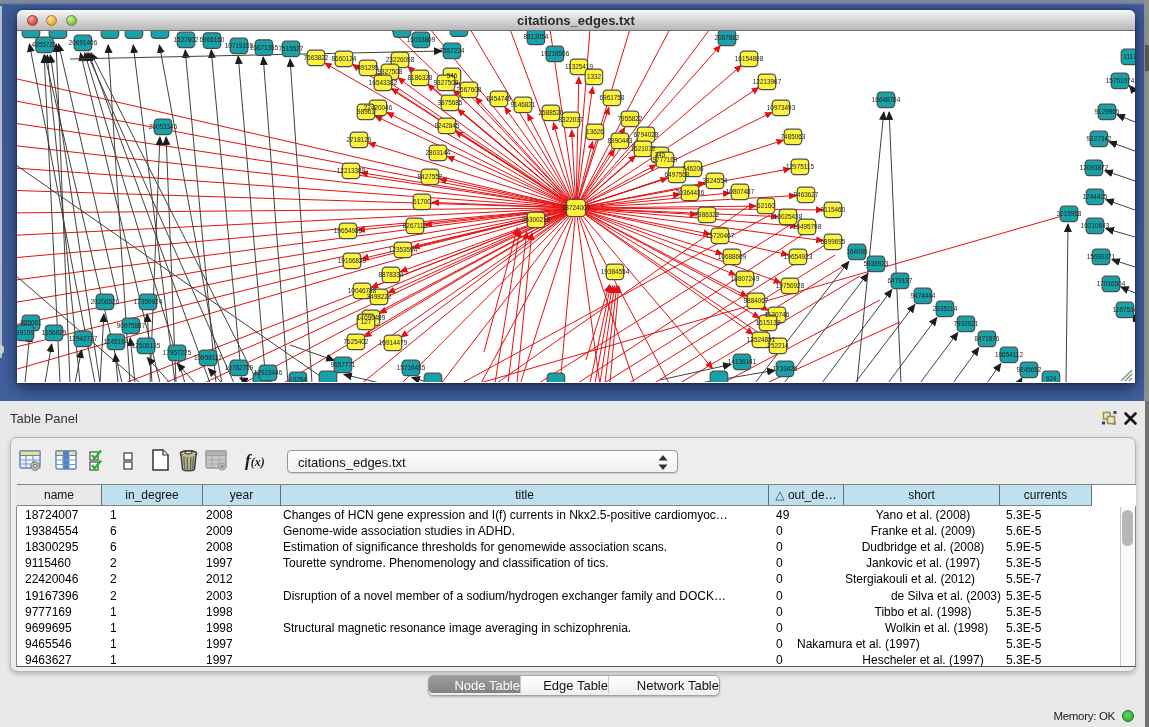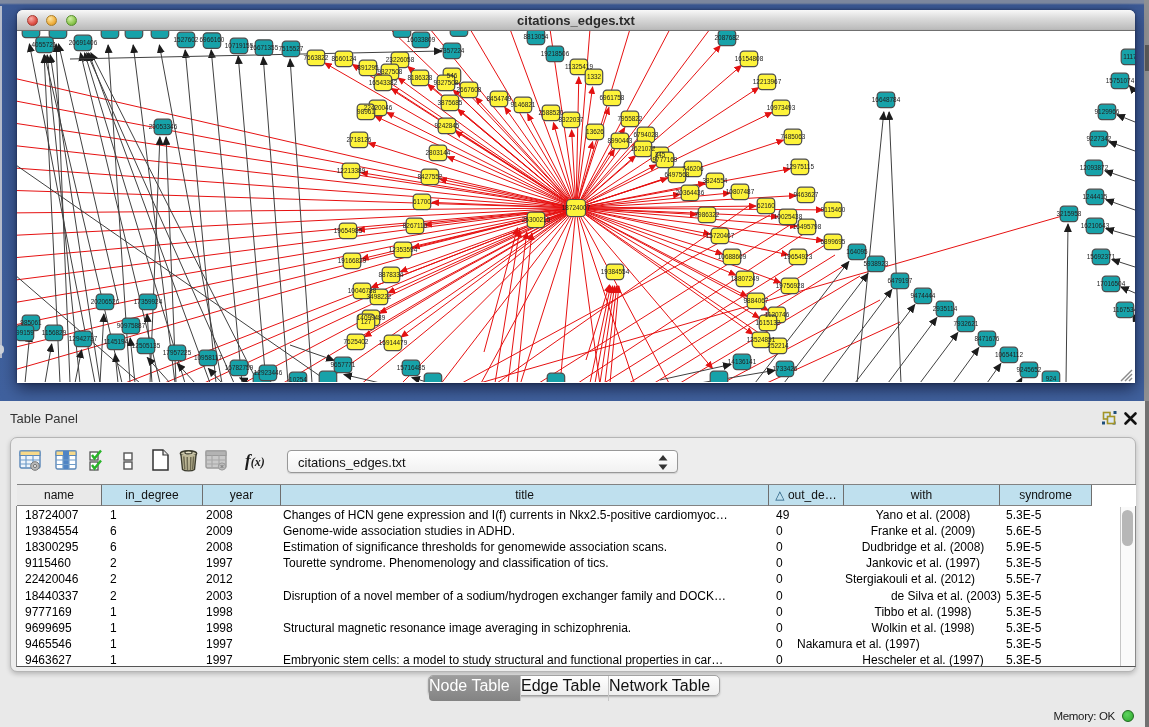--- a/index.html
+++ b/index.html
@@ -26,21 +26,21 @@
 .th { position:absolute; top:485px; height:21px; background:#bfe0ee; border-right:1px solid #6e6e6e; border-bottom:1px solid #828282;
   text-align:center; font-size:12px; color:#111; line-height:21px; }
 #tbody { position:absolute; left:16px; top:506px; width:1120px; height:161px; background:#fff;
   border-left:1px solid #8a8a8a; border-right:1px solid #8a8a8a; border-bottom:1px solid #555; overflow:hidden; }
 .tr { position:absolute; left:0; width:1104px; height:16px; }
 .tr span { position:absolute; top:1px; font-size:12px; color:#000; white-space:nowrap; }
 #sb { position:absolute; left:1120px; top:507px; width:15px; height:159px; background:#fafafa; border-left:1px solid #c6c6c6; }
 #sbthumb { position:absolute; left:1122px; top:510px; width:11px; height:36px; background:#b7b7b7; border-radius:6px; }
 #tabs { position:absolute; left:428px; top:675px; width:292px; height:21px; border:1px solid #a2a2a2; border-radius:5px;
   background:linear-gradient(#ffffff,#eeeeee); box-shadow:0 1px 2px rgba(0,0,0,.25); }
-.tab { position:absolute; top:0; height:25px; line-height:19px; text-align:left; font-size:16px; color:#111; }
+.tab { position:absolute; top:0; height:17px; line-height:19px; text-align:right; font-size:13px; color:#111; }
 #tab1 { left:0; width:91px; background:linear-gradient(#9d9d9d,#838383); color:#fff; border-radius:4px 0 0 4px; }
 #tab2 { left:91px; width:88px; border-left:1px solid #c6c6c6; }
 #tab3 { left:179px; width:111px; border-left:1px solid #c6c6c6; }
 #mem { position:absolute; left:1051px; top:710px; width:64px; font-size:11.5px; letter-spacing:-0.3px; color:#1a1a1a; text-align:right; }
 #memdot { position:absolute; left:1122px; top:710px; width:12px; height:12px; border-radius:50%;
   background:radial-gradient(circle at 40% 35%, #5fd45f, #2ca82c); border:1px solid #1d681d; }
 #rstrip2 { position:absolute; left:1145px; top:401px; width:4px; height:326px; background:#717171; }
 </style></head>
 <body>
 <div id="desktop">
@@ -604,22 +604,22 @@
       <path d="M6 0 L10.5 5.5 L1.5 5.5 z" fill="#333"></path>
       <path d="M6 15 L10.5 9.5 L1.5 9.5 z" fill="#333"></path>
     </svg>
   </div>
   <div id="thead"></div>
   <div class="th" style="left:17px;width:85px;background:#e9e9e9">name</div>
   <div class="th" style="left:102px;width:101px">in_degree</div>
   <div class="th" style="left:203px;width:78px">year</div>
   <div class="th" style="left:281px;width:488px">title</div>
   <div class="th" style="left:769px;width:75px"><span style="color:#20597d">△</span> out_de…</div>
-  <div class="th" style="left:844px;width:156px">with</div>
-  <div class="th" style="left:1000px;width:92px">syndrome</div>
+  <div class="th" style="left:844px;width:156px">short</div>
+  <div class="th" style="left:1000px;width:92px">currents</div>
   <div id="tbody">
     <div class="tr" style="top:1.0px">
       <span style="left:8px">18724007</span>
       <span style="left:93px">1</span>
       <span style="left:189px">2008</span>
       <span style="left:266px">Changes of HCN gene expression and I(f) currents in Nkx2.5-positive cardiomyoc…</span>
       <span style="left:759px">49</span>
       <span style="left:828px;width:156px;text-align:center">Yano et al. (2008)</span>
       <span style="left:989px">5.3E-5</span>
     </div>
@@ -652,21 +652,21 @@
     </div>
     <div class="tr" style="top:65.4px">
       <span style="left:8px">22420046</span>
       <span style="left:93px">2</span>
       <span style="left:189px">2012</span>
       <span style="left:759px">0</span>
       <span style="left:828px;width:156px;">Stergiakouli et al. (2012)</span>
       <span style="left:989px">5.5E-7</span>
     </div>
     <div class="tr" style="top:81.5px">
-      <span style="left:8px">18440337</span>
+      <span style="left:8px">19167396</span>
       <span style="left:93px">2</span>
       <span style="left:189px">2003</span>
       <span style="left:266px">Disruption of a novel member of a sodium/hydrogen exchanger family and DOCK…</span>
       <span style="left:759px">0</span>
       <span style="left:828px;width:156px;text-align:right">de Silva et al. (2003)</span>
       <span style="left:989px">5.3E-5</span>
     </div>
     <div class="tr" style="top:97.6px">
       <span style="left:8px">9777169</span>
       <span style="left:93px">1</span>
@@ -674,36 +674,35 @@
       <span style="left:759px">0</span>
       <span style="left:828px;width:156px;text-align:center">Tibbo et al. (1998)</span>
       <span style="left:989px">5.3E-5</span>
     </div>
     <div class="tr" style="top:113.7px">
       <span style="left:8px">9699695</span>
       <span style="left:93px">1</span>
       <span style="left:189px">1998</span>
       <span style="left:266px">Structural magnetic resonance image averaging in schizophrenia.</span>
       <span style="left:759px">0</span>
-      <span style="left:828px;width:156px;text-align:center">Wolkin et al. (1998)</span>
+      <span style="left:868px;width:156px;text-align:left">Wolkin et al. (1998)</span>
       <span style="left:989px">5.3E-5</span>
     </div>
     <div class="tr" style="top:129.8px">
       <span style="left:8px">9465546</span>
       <span style="left:93px">1</span>
       <span style="left:189px">1997</span>
       <span style="left:759px">0</span>
       <span style="left:780px;width:156px;text-align:left">Nakamura et al. (1997)</span>
       <span style="left:989px">5.3E-5</span>
     </div>
     <div class="tr" style="top:145.9px">
       <span style="left:8px">9463627</span>
       <span style="left:93px">1</span>
       <span style="left:189px">1997</span>
-      <span style="left:266px">Embryonic stem cells: a model to study structural and functional properties in car…</span>
       <span style="left:759px">0</span>
       <span style="left:828px;width:156px;text-align:center">Hescheler et al. (1997)</span>
       <span style="left:989px">5.3E-5</span>
     </div>
   </div>
   <div id="sb"></div>
 <div id="sbthumb"></div>
   <div id="tabs">
     <div class="tab" id="tab1">Node Table</div>
     <div class="tab" id="tab2">Edge Table</div>

